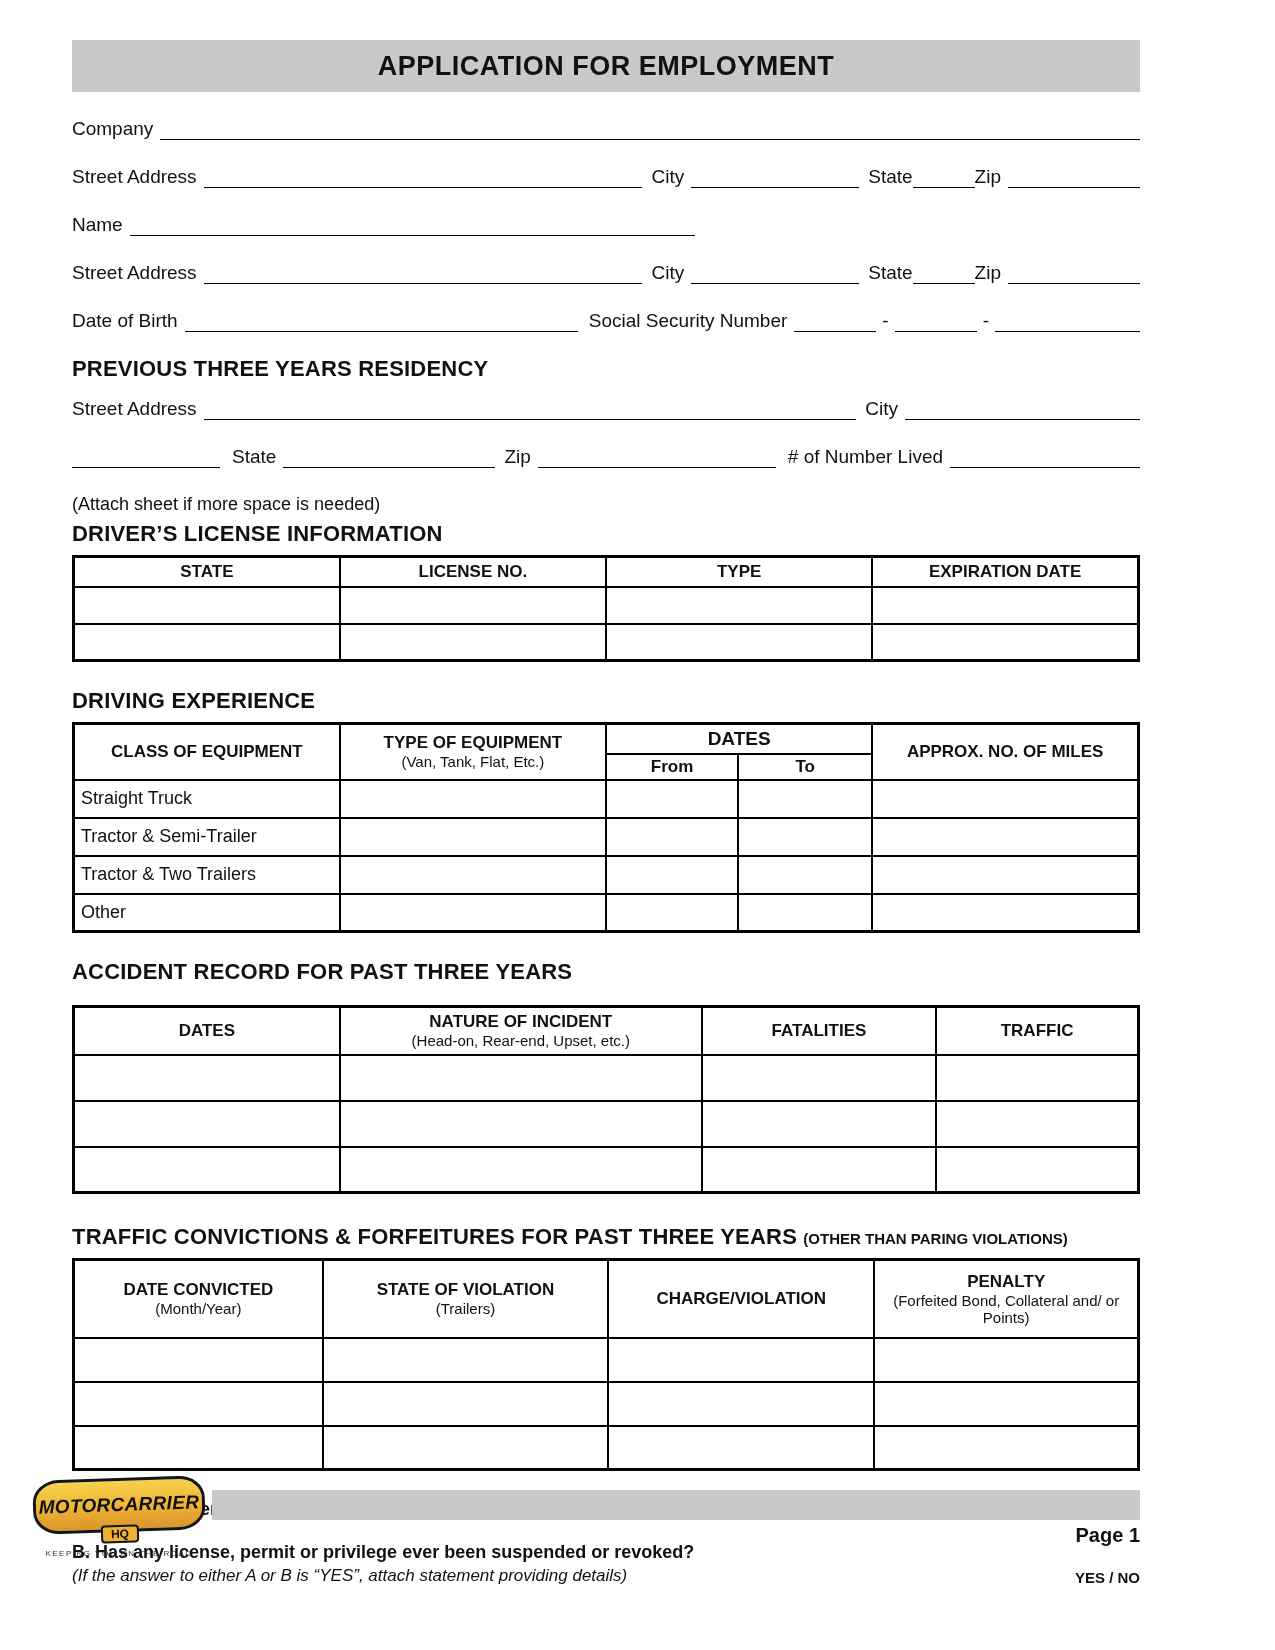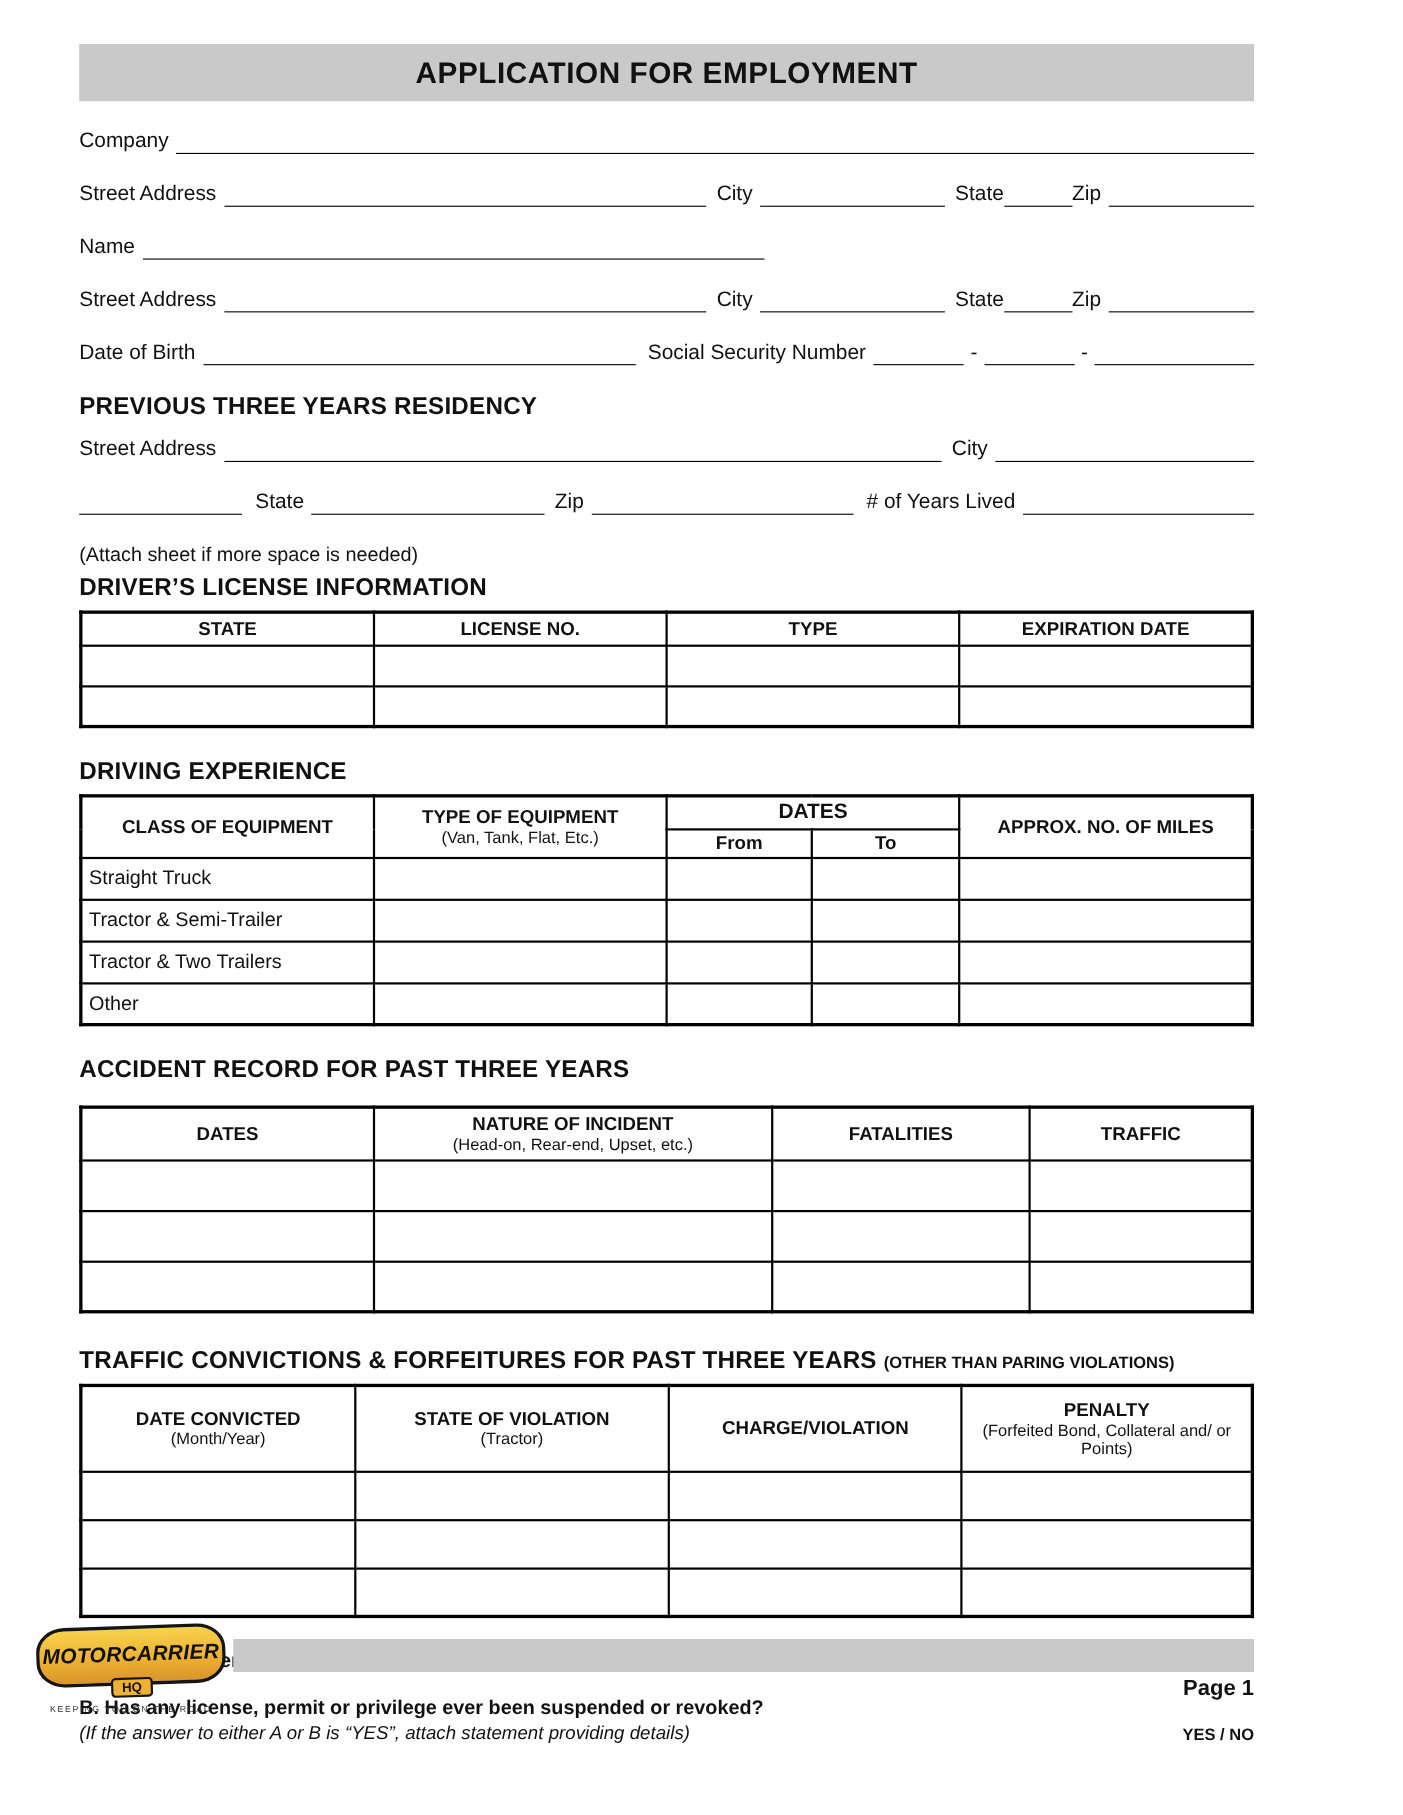--- a/index.html
+++ b/index.html
@@ -131,21 +131,21 @@
     <span class="lbl" style="padding-left:9px;">City</span>
     <span class="fill" style="width:235px;"></span>
   </div>
 
   <div class="form-row">
     <span class="fill" style="width:148px;"></span>
     <span class="lbl" style="padding-left:12px;">State</span>
     <span class="fill" style="width:212px;"></span>
     <span class="lbl" style="padding-left:9px;">Zip</span>
     <span class="fill" style="width:238px;"></span>
-    <span class="lbl" style="padding-left:12px;"># of Years Lived</span>
+    <span class="lbl" style="padding-left:12px;"># of Number Lived</span>
     <span class="fill grow"></span>
   </div>
 
   <div class="attach-note">(Attach sheet if more space is needed)</div>
 
   <div class="sec-head tight">DRIVER’S LICENSE INFORMATION</div>
 
   <table class="tbl">
     <tbody>
         <tr class="lic-head">
@@ -260,21 +260,21 @@
 
   <table class="tbl">
     <tbody>
         <tr class="con-head">
       <th style="width:23.4%;">
         <span>DATE CONVICTED</span>
         <span class="sub">(Month/Year)</span>
       </th>
       <th style="width:26.8%;">
         <span>STATE OF VIOLATION</span>
-        <span class="sub">(Tractor)</span>
+        <span class="sub">(Trailers)</span>
       </th>
       <th style="width:25%;">CHARGE/VIOLATION</th>
       <th style="width:24.8%;">
         <span>PENALTY</span>
         <span class="sub">(Forfeited Bond, Collateral and/ or Points)</span>
       </th>
     </tr>
     <tr class="con-row">
       <td></td>
       <td></td>

